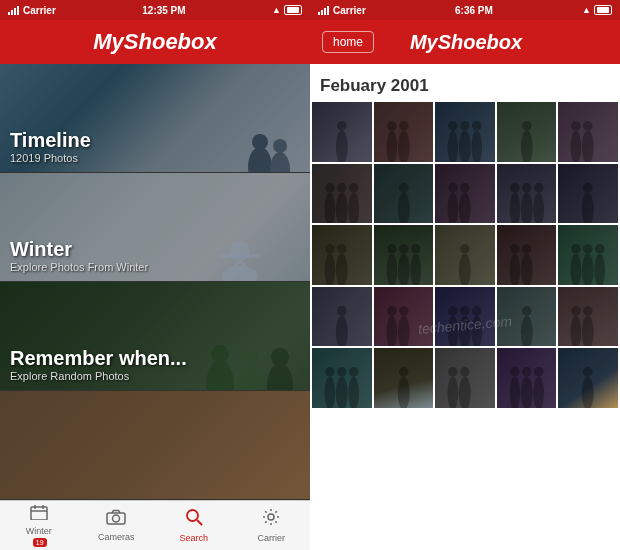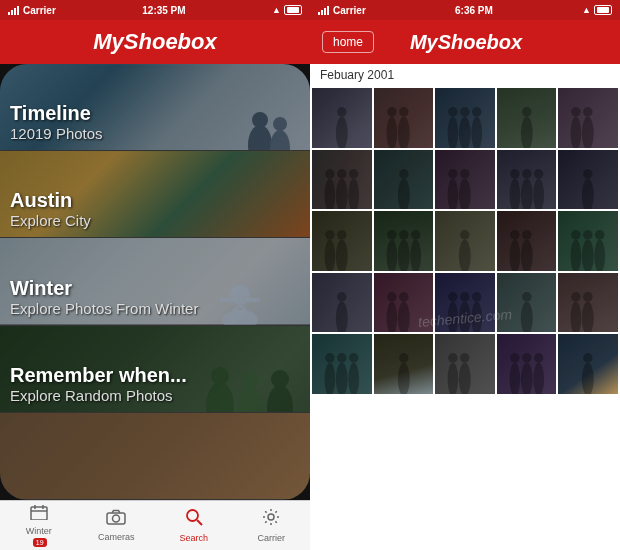--- a/index.html
+++ b/index.html
@@ -35,21 +35,20 @@
       font-size: 22px;
       font-weight: bold;
       font-style: italic;
     }
 
     .menu-items {
       flex: 1;
       display: flex;
       flex-direction: column;
       overflow: hidden;
-      border-radius: 27px;
     }
 
     .menu-item {
       flex: 1;
       position: relative;
       overflow: hidden;
       border-bottom: 1px solid #333;
       cursor: pointer;
     }
 
@@ -70,21 +69,21 @@
 
     .menu-item .label-title {
       color: #fff;
       font-size: 20px;
       font-weight: bold;
       text-shadow: 1px 1px 3px rgba(0,0,0,0.8);
     }
 
     .menu-item .label-sub {
       color: #ddd;
-      font-size: 15px;
+      font-size: 11px;
       text-shadow: 1px 1px 2px rgba(0,0,0,0.8);
     }
 
     
     .bg-timeline {
       background: linear-gradient(135deg, #5a8fae 0%, #3a6e8a 30%, #a0b8c8 60%, #c8d8e8 100%);
     }
     .bg-austin {
       background: linear-gradient(135deg, #c8a040 0%, #e8b850 30%, #4a8060 60%, #d07030 100%);
     }
@@ -184,23 +183,23 @@
       font-size: 20px;
       font-weight: bold;
       font-style: italic;
     }
 
     .right-header .spacer {
       width: 50px;
     }
 
     .month-label {
-      padding: 4px 10px 4px;
-      font-size: 12px;
-      font-weight: normal;
+      padding: 12px 10px 4px;
+      font-size: 17px;
+      font-weight: bold;
       color: #333;
       flex-shrink: 0;
     }
 
     .photo-grid {
       flex: 1;
       overflow-y: auto;
       padding: 2px;
       display: grid;
       grid-template-columns: repeat(5, 1fr);
@@ -356,27 +355,20 @@
         <circle cx="80" cy="30" r="8" fill="#1a2a3a"></circle>
         <ellipse cx="100" cy="58" rx="10" ry="18" fill="#2a3a4a"></ellipse>
         <circle cx="100" cy="34" r="7" fill="#2a3a4a"></circle>
       </svg>
       <div class="label-wrap">
         <div class="label-title">Timeline</div>
         <div class="label-sub">12019 Photos</div>
       </div>
     </div>
 
-    <div class="menu-item">
-      <div class="bg bg-austin"></div>
-      <div class="label-wrap">
-        <div class="label-title">Austin</div>
-        <div class="label-sub">Explore City</div>
-      </div>
-    </div>
 
     <div class="menu-item">
       <div class="bg bg-winter"></div>
       <svg style="position:absolute;bottom:0;right:20px;z-index:1;opacity:0.4" width="100" height="60" viewBox="0 0 100 60">
         <ellipse cx="50" cy="55" rx="18" ry="10" fill="#8a9ab0"></ellipse>
         <circle cx="50" cy="30" r="10" fill="#8a9ab0"></circle>
         <line x1="30" y1="35" x2="70" y2="35" stroke="#8a9ab0" stroke-width="4"></line>
         <line x1="40" y1="50" x2="50" y2="40" stroke="#8a9ab0" stroke-width="3"></line>
         <line x1="60" y1="50" x2="50" y2="40" stroke="#8a9ab0" stroke-width="3"></line>
       </svg>

